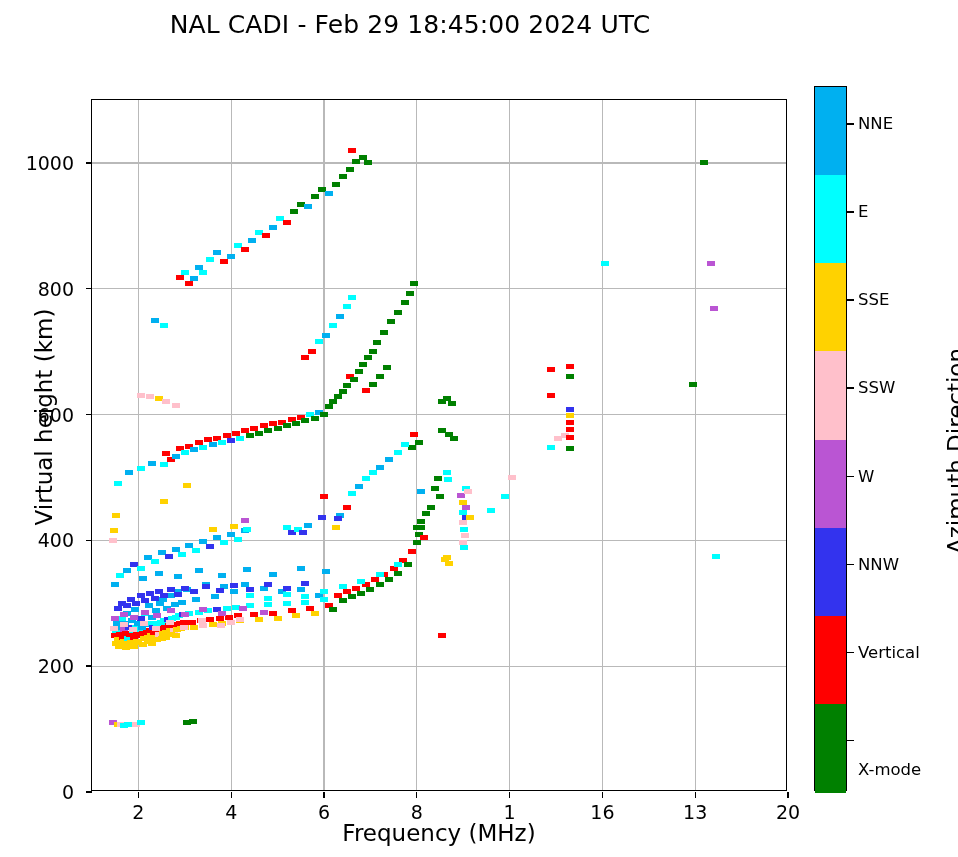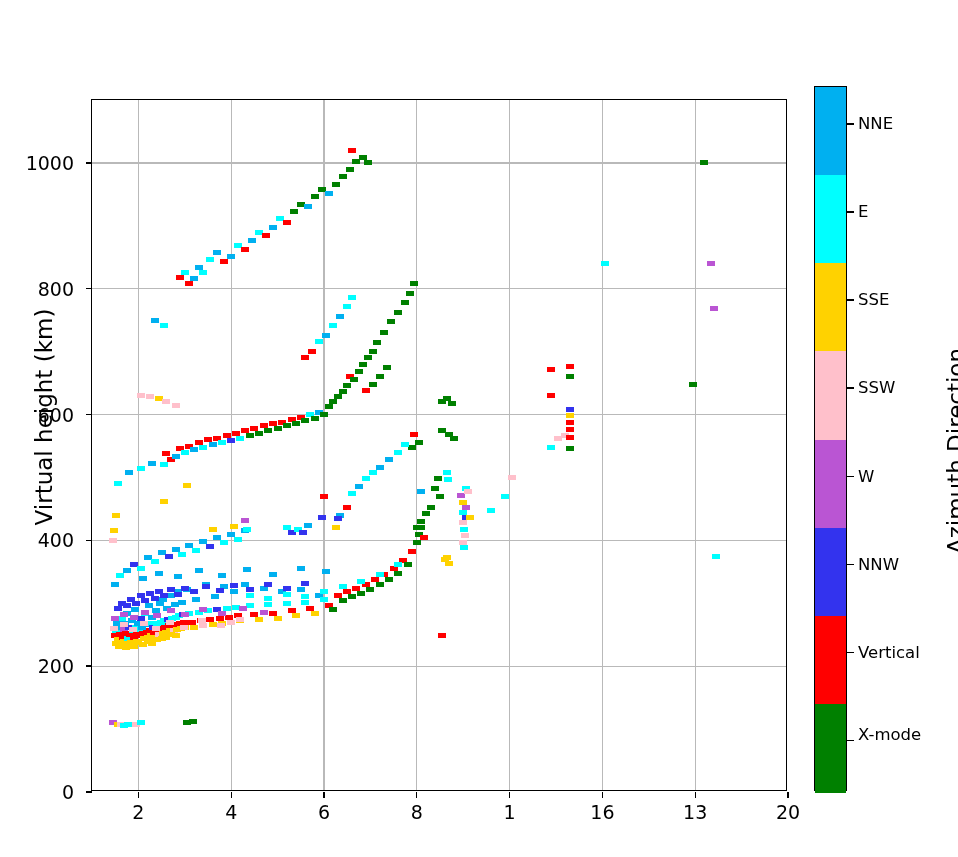--- a/index.html
+++ b/index.html
@@ -48,20 +48,21 @@
   #cbar-title{
     position:absolute;left:706px;top:438px;width:500px;text-align:center;
     font-size:23px;color:#000;transform:rotate(-90deg);transform-origin:center center;
   }
 </style>
 </head>
 <body>
 
 <div id="root">
 
+  <div id="title">NAL CADI - Feb 29 18:45:00 2024 UTC</div>
 
   <div id="plot-frame">
     <div id="plot-canvas">
         <div class="gridline-v" style="left: 45.75px;"></div>
         <div class="gridline-v" style="left: 138.55px;"></div>
         <div class="gridline-v" style="left: 231.35px;"></div>
         <div class="gridline-v" style="left: 324.15px;"></div>
         <div class="gridline-v" style="left: 416.95px;"></div>
         <div class="gridline-v" style="left: 509.75px;"></div>
         <div class="gridline-v" style="left: 602.55px;"></div>
@@ -536,20 +537,21 @@
       <div class="ytick" style="top: 313.845px;"></div>
       <div class="ytlabel" style="top: 314.545px;">600</div>
       <div class="ytick" style="top: 188.027px;"></div>
       <div class="ytlabel" style="top: 188.727px;">800</div>
       <div class="ytick" style="top: 62.2091px;"></div>
       <div class="ytlabel" style="top: 62.9091px;">1000</div>
     </div>
 
   <div id="axis-decor"></div>
 
+  <div id="xaxis-label">Frequency (MHz)</div>
   <div id="yaxis-label">Virtual height (km)</div>
 
   <div id="cbar">
       <div class="cseg" style="top: 0px; height: 88.625px; background: rgb(0, 176, 240);"></div>
       <div class="cseg" style="top: 88.125px; height: 88.625px; background: rgb(0, 255, 255);"></div>
       <div class="cseg" style="top: 176.25px; height: 88.625px; background: rgb(255, 210, 0);"></div>
       <div class="cseg" style="top: 264.375px; height: 88.625px; background: rgb(255, 192, 203);"></div>
       <div class="cseg" style="top: 352.5px; height: 88.625px; background: rgb(186, 85, 211);"></div>
       <div class="cseg" style="top: 440.625px; height: 88.625px; background: rgb(51, 51, 238);"></div>
       <div class="cseg" style="top: 528.75px; height: 88.625px; background: rgb(255, 0, 0);"></div>
@@ -564,17 +566,17 @@
       <div class="clabel" style="top: 299.262px;">SSE</div>
       <div class="ctick" style="top: 387.387px;"></div>
       <div class="clabel" style="top: 387.387px;">SSW</div>
       <div class="ctick" style="top: 475.512px;"></div>
       <div class="clabel" style="top: 475.512px;">W</div>
       <div class="ctick" style="top: 563.638px;"></div>
       <div class="clabel" style="top: 563.638px;">NNW</div>
       <div class="ctick" style="top: 651.763px;"></div>
       <div class="clabel" style="top: 651.763px;">Vertical</div>
       <div class="ctick" style="top: 739.888px;"></div>
-      <div class="clabel" style="top: 734px;">X-mode</div>
+      <div class="clabel" style="top: 769px;">X-mode</div>
     </div>
   <div id="cbar-title">Azimuth Direction</div>
 
 </div>
 
 </body></html>

